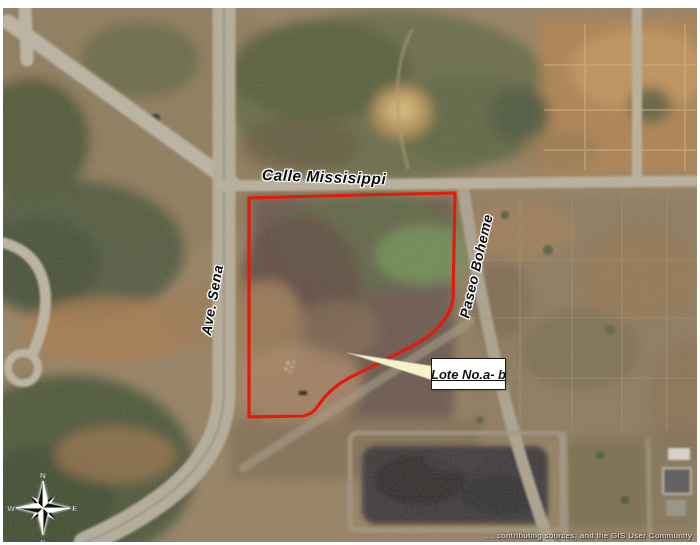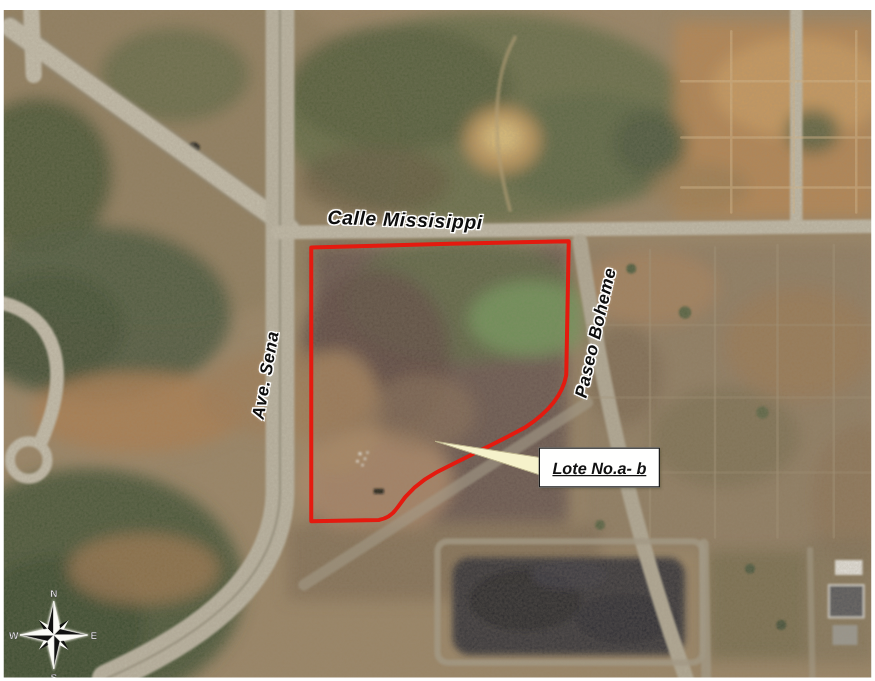--- a/index.html
+++ b/index.html
@@ -13,21 +13,21 @@
     position:absolute;color:#0d0d0d;font-weight:bold;font-style:italic;
     white-space:nowrap;letter-spacing:.5px;
     text-shadow:-1px -1px 0 #fff,1px -1px 0 #fff,-1px 1px 0 #fff,1px 1px 0 #fff,0 0 3px #fff;
     z-index:6;
   }
   .lbl-calle{left:262px;top:166px;font-size:15.5px;transform:rotate(2deg);transform-origin:left center;}
   .lbl-ave{left:162px;top:292px;width:100px;font-size:14px;text-align:center;transform:rotate(-80deg);transform-origin:center;}
   .lbl-paseo{left:411px;top:258px;width:130px;font-size:14px;text-align:center;transform:rotate(-77deg);transform-origin:center;}
   
   .callout-box{
-    position:absolute;left:431px;top:358px;width:97px;height:32px;
+    position:absolute;left:431px;top:358px;width:75px;height:32px;
     background:#fffffe;border:1.6px solid #1a1a1a;display:flex;align-items:center;justify-content:center;
     box-sizing:border-box;z-index:7;box-shadow:1px 1px 2px rgba(60,60,30,.35);
   }
   .callout-box span{
     font-size:13px;font-weight:bold;font-style:italic;text-decoration:underline;color:#111;white-space:nowrap;
   }
   
   .attribution{
     position:absolute;right:8px;bottom:5px;z-index:6;
     font-size:8px;color:rgba(252,252,248,.92);letter-spacing:.3px;
@@ -232,13 +232,14 @@
   <span class="road-label lbl-calle">Calle Missisippi</span>
 
   <span class="road-label lbl-ave">Ave. Sena</span>
 
   <span class="road-label lbl-paseo">Paseo Boheme</span>
 
   <div class="callout-box">
     <span>Lote No.a- b</span>
   </div>
 
+  <span class="attribution">…, contributing sources, and the GIS User Community</span>
 </div>
 
 </body></html>

